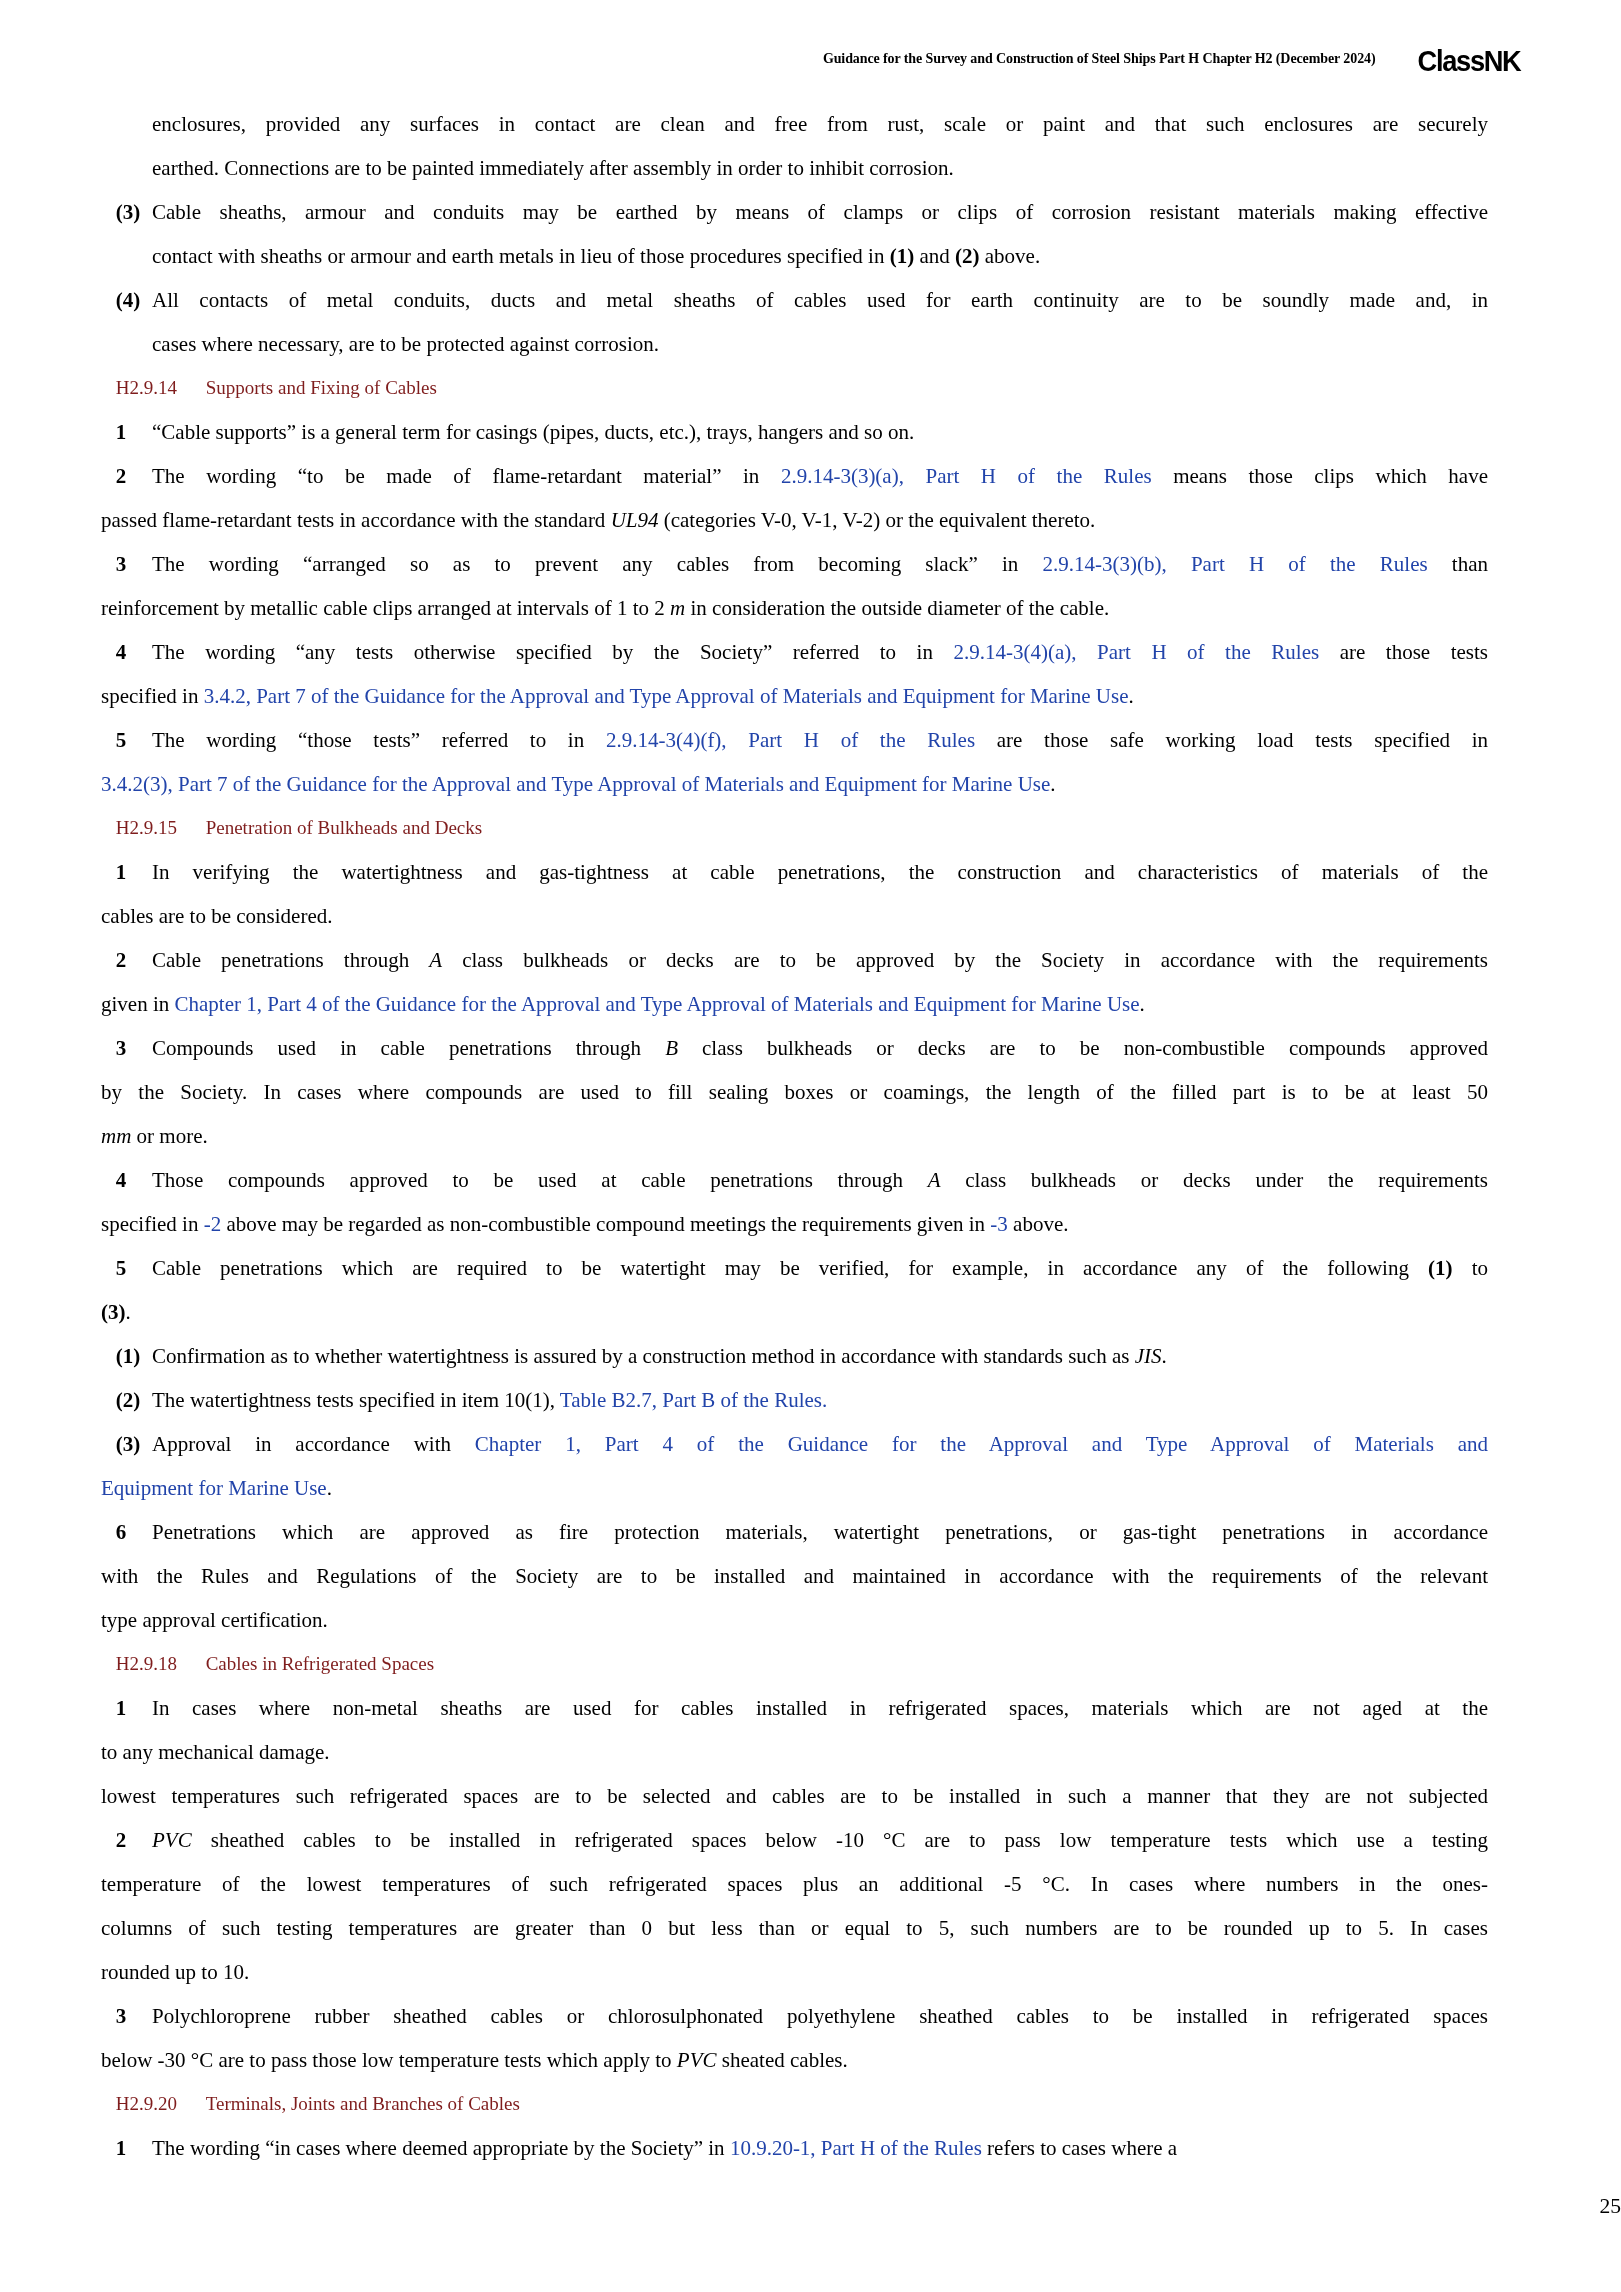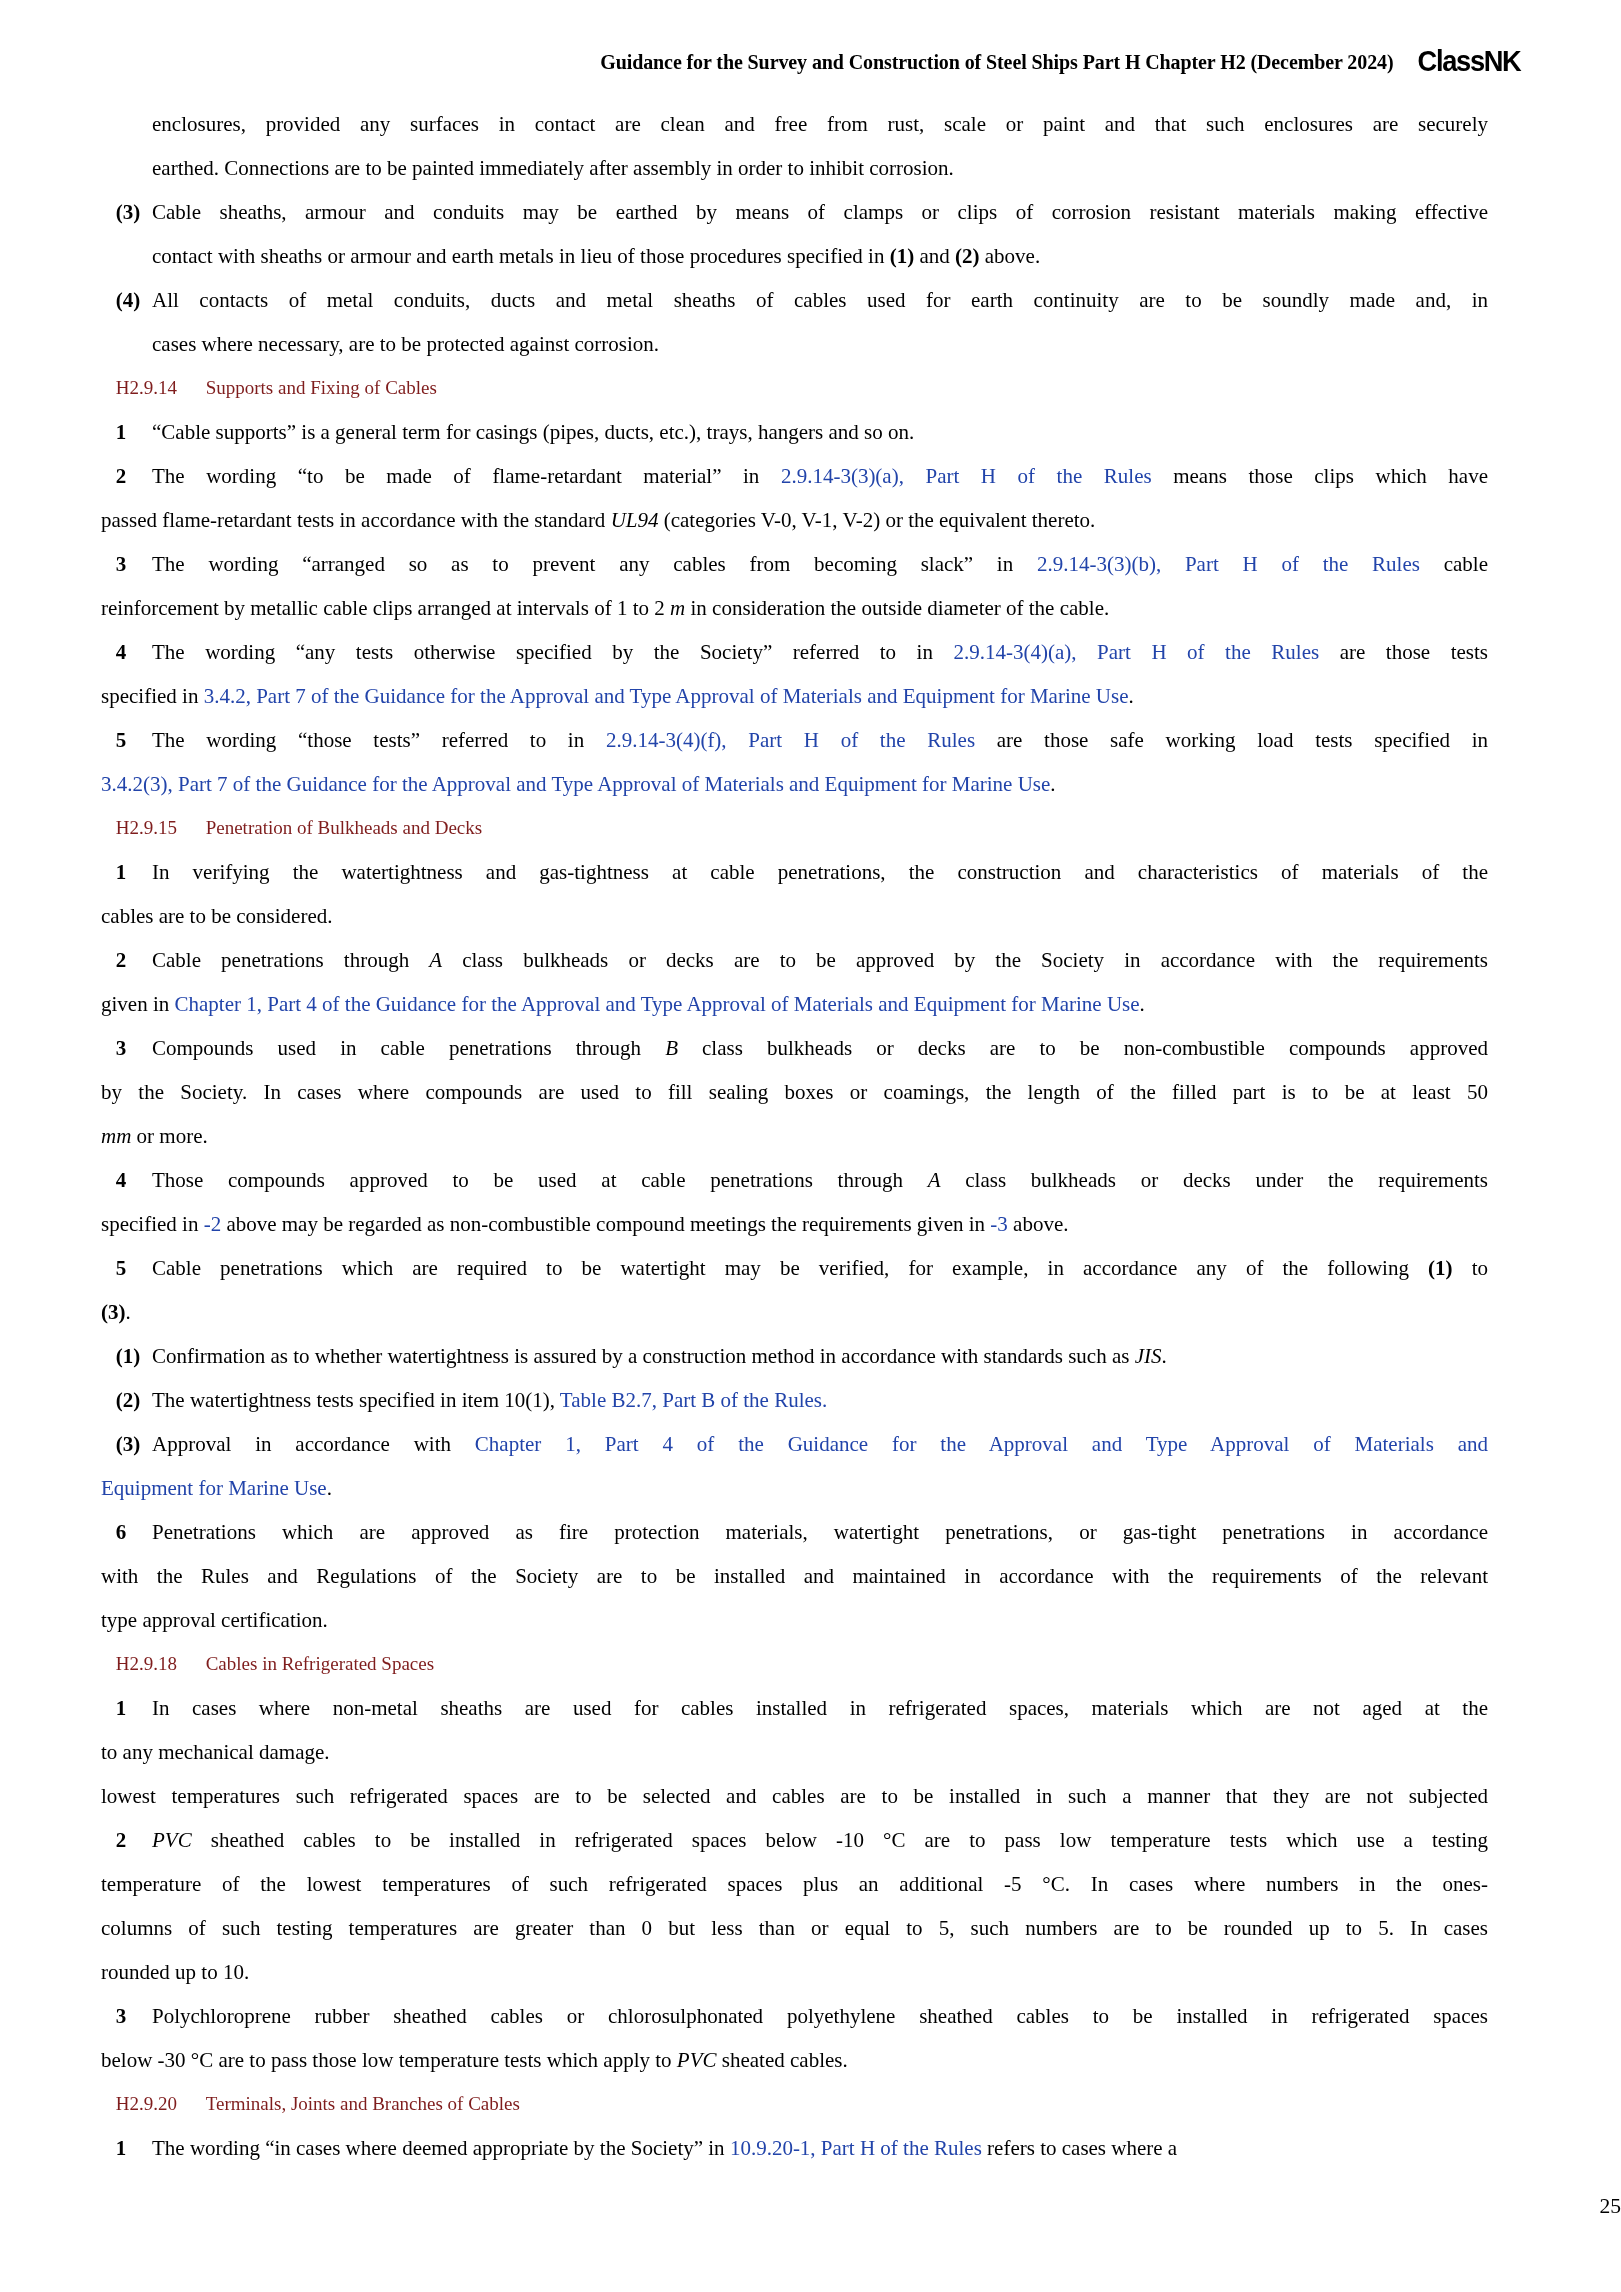--- a/index.html
+++ b/index.html
@@ -27,26 +27,26 @@
     left: 101px;
     right: 101px;
     height: 43px;
     display: flex;
     align-items: flex-start;
     justify-content: flex-end;
   }
   .header-title {
     font-family: "Liberation Serif", "DejaVu Serif", serif;
     font-weight: bold;
-    font-size: 20px;
+    font-size: 14px;
     letter-spacing: -0.1px;
     line-height: 1.1;
     white-space: nowrap;
     color: #000000;
-    margin-right: 17px;
+    margin-right: 35px;
     padding-top: 3.9px;
   }
   .classnk-logo {
     font-family: "Liberation Sans", "DejaVu Sans", sans-serif;
     font-weight: bold;
     font-size: 29px;
     letter-spacing: -1.4px;
     line-height: 1;
     color: #000000;
     white-space: nowrap;
@@ -148,21 +148,21 @@
     <div class="lines">
       <span class="line last"><span class="num">1</span><span>“Cable supports” is a general term for casings (pipes, ducts, etc.), trays, hangers and so on.</span></span>
     </div>
 
     <div class="lines">
       <span class="line"><span class="num">2</span><span>The wording “to be made of flame-retardant material” in </span><span class="ref">2.9.14-3(3)(a), Part H of the Rules</span><span> means those clips which have</span></span>
       <span class="line last"><span>passed flame-retardant tests in accordance with the standard </span><span class="it">UL94</span><span> (categories V-0, V-1, V-2) or the equivalent thereto.</span></span>
     </div>
 
     <div class="lines">
-      <span class="line"><span class="num">3</span><span>The wording “arranged so as to prevent any cables from becoming slack” in </span><span class="ref">2.9.14-3(3)(b), Part H of the Rules</span><span> cable</span></span>
+      <span class="line"><span class="num">3</span><span>The wording “arranged so as to prevent any cables from becoming slack” in </span><span class="ref">2.9.14-3(3)(b), Part H of the Rules</span><span> than</span></span>
       <span class="line last"><span>reinforcement by metallic cable clips arranged at intervals of 1 to 2 </span><span class="it">m</span><span> in consideration the outside diameter of the cable.</span></span>
     </div>
 
     <div class="lines">
       <span class="line"><span class="num">4</span><span>The wording “any tests otherwise specified by the Society” referred to in </span><span class="ref">2.9.14-3(4)(a), Part H of the Rules</span><span> are those tests</span></span>
       <span class="line last"><span>specified in </span><span class="ref">3.4.2, Part 7 of the Guidance for the Approval and Type Approval of Materials and Equipment for Marine Use</span><span>.</span></span>
     </div>
 
     <div class="lines">
       <span class="line"><span class="num">5</span><span>The wording “those tests” referred to in </span><span class="ref">2.9.14-3(4)(f), Part H of the Rules</span><span> are those safe working load tests specified in</span></span>

